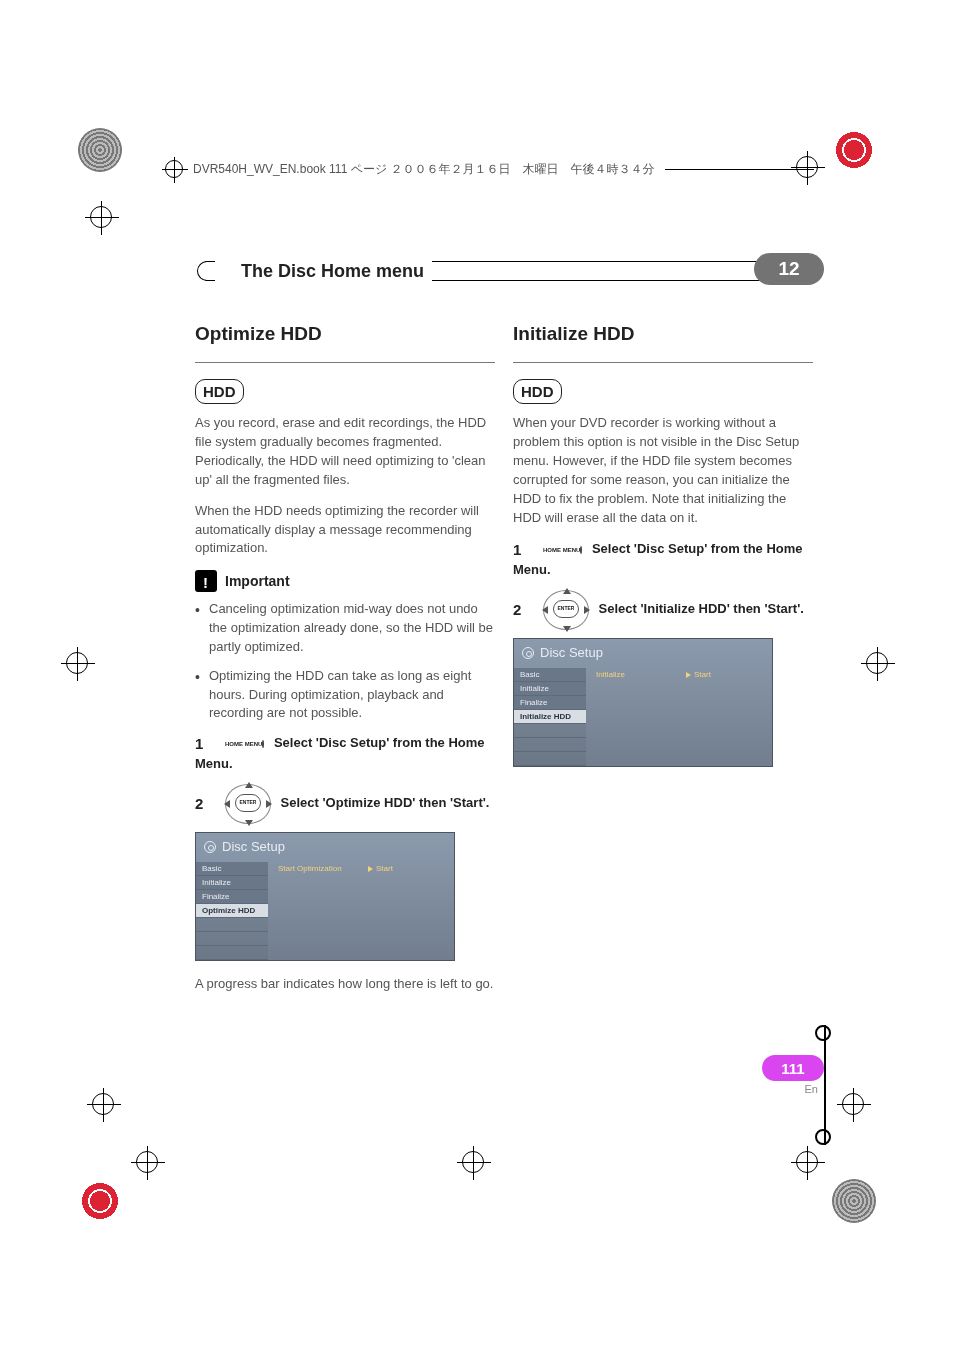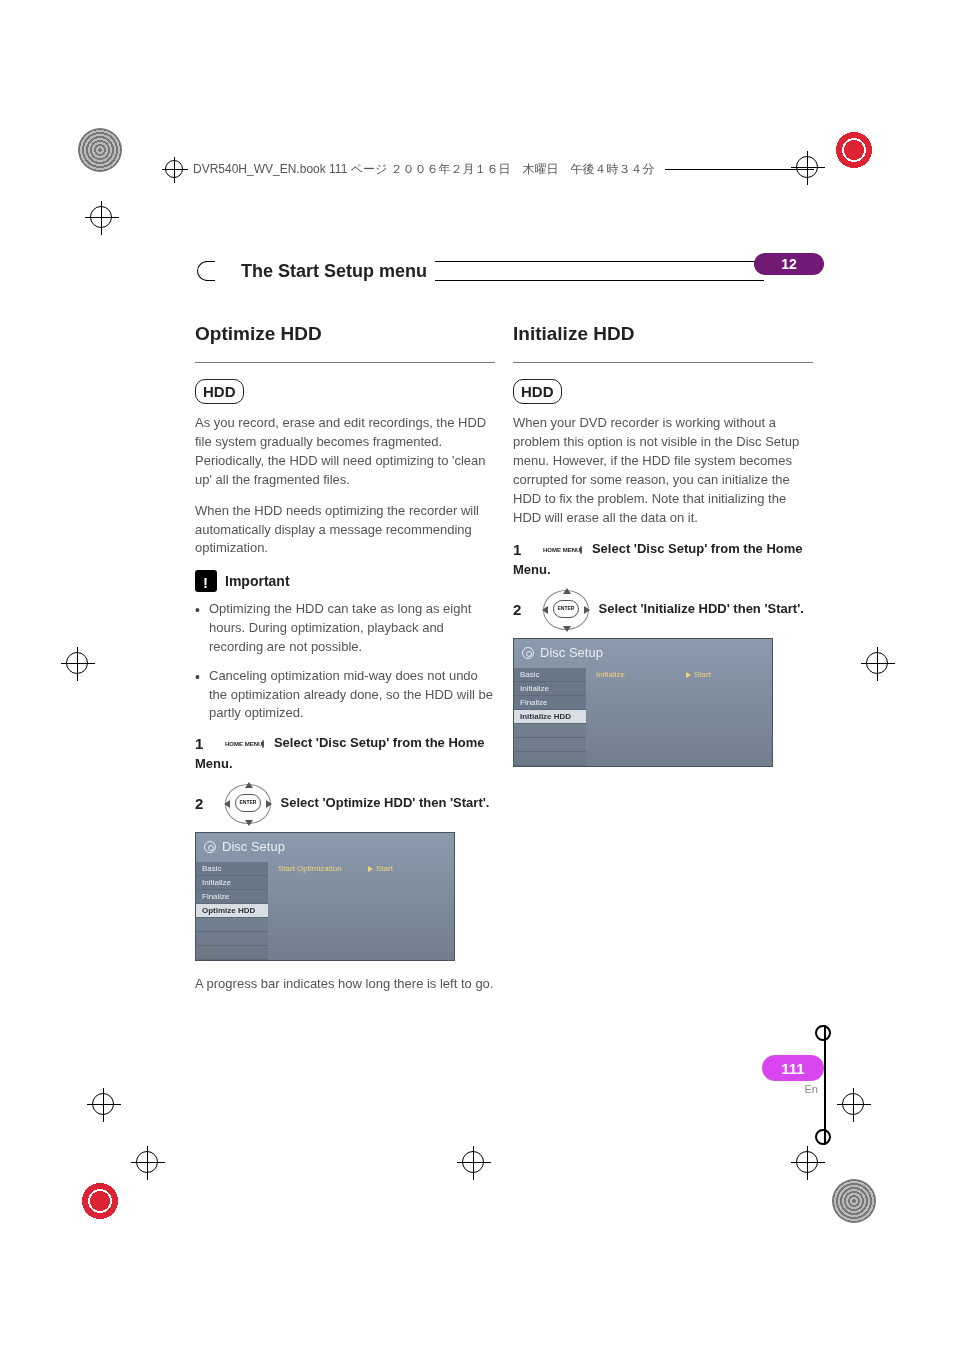--- a/index.html
+++ b/index.html
@@ -19,21 +19,21 @@
   .src-line { position: absolute; top: 160px; left: 165px; right: 140px; display: flex; align-items: center; gap: 10px; font-size: 12px; color: #555; }
   .src-line .bar { flex: 1; height: 1px; background: #000; }
   .src-line .ico { width:18px; height:18px; border:1px solid #000; border-radius:50%; position:relative; }
   .src-line .ico::before,.src-line .ico::after{content:"";position:absolute;background:#000;}
   .src-line .ico::before{left:8px;top:-4px;width:1px;height:26px;}
   .src-line .ico::after{top:8px;left:-4px;height:1px;width:26px;}
 
   
   .chapbar { position: absolute; top: 255px; left: 195px; right: 130px; height: 32px; display:flex; align-items:center; }
   .chapbar .title { font-size: 18px; font-weight: bold; color:#222; padding-left:18px; }
-  .chapbar .badge { position:absolute; right:0; top:-2px; width:70px; height:22px; background:#701a75; color:#fff; border-radius:18px; display:flex; align-items:center; justify-content:center; font-size:14px; font-weight:bold;}
+  .chapbar .badge { position:absolute; right:0; top:-2px; width:70px; height:32px; background:#737373; color:#fff; border-radius:18px; display:flex; align-items:center; justify-content:center; font-size:19px; font-weight:bold;}
   .chapbar .topline { position:absolute; top:6px; left:10px; right:60px; height:1px; background:#000;}
   .chapbar .botline { position:absolute; bottom:6px; left:10px; right:60px; height:1px; background:#000;}
   .chapbar .arcleft { position:absolute; left:2px; top:6px; width:16px; height:20px; border:1px solid #000; border-right:none; border-radius:12px 0 0 12px; background:#fff;}
   .chapbar .titlebox { position:absolute; left:20px; top:4px; background:#fff; padding:0 8px; height:24px; display:flex; align-items:center;}
 
   
   .cols { position:absolute; top:320px; left:195px; width:630px; display:flex; gap:18px; }
   .col { width:300px; font-size:13px; line-height:1.45; color:#555; }
   .col h2 { font-size:19px; font-weight:bold; color:#222; margin-bottom:14px; }
   .rule-under { height:1px; background:#777; margin:2px 0 16px; }
@@ -109,41 +109,41 @@
   <span class="ico"></span>
   <span>DVR540H_WV_EN.book  111 ページ  ２００６年２月１６日　木曜日　午後４時３４分</span>
   <span class="bar"></span>
 </div>
 
 <div class="chapbar">
   <div class="topline"></div>
   <div class="botline"></div>
   <div class="arcleft"></div>
   <div class="titlebox">
-        <span class="title">The Start Setup menu</span>
+        <span class="title">The Disc Home menu</span>
       </div>
   <div class="badge">12</div>
 </div>
 
 <div class="cols">
 
   <div class="col">
     <h2>Optimize HDD</h2>
     <div class="rule-under"></div>
     <span class="hdd-pill">HDD</span>
     <p class="body">As you record, erase and edit recordings, the HDD file system gradually becomes fragmented. Periodically, the HDD will need optimizing to 'clean up' all the fragmented files.</p>
     <p class="body">When the HDD needs optimizing the recorder will automatically display a message recommending optimization.</p>
 
     <div class="imp-row">
       <span class="imp-ico"></span>
       <span class="imp-title">Important</span>
     </div>
     <ul class="bul">
+      <li>Canceling optimization mid-way does not undo the optimization already done, so the HDD will be partly optimized.</li>
       <li>Optimizing the HDD can take as long as eight hours. During optimization, playback and recording are not possible.</li>
-      <li>Canceling optimization mid-way does not undo the optimization already done, so the HDD will be partly optimized.</li>
     </ul>
 
     <div class="step">
       <span class="num">1</span>
       <span class="btn-ico home-menu-ico">
         <span>HOME MENU</span><span class="circ"></span>
       </span>
       <span class="lbl">Select 'Disc Setup' from the Home Menu.</span>
     </div>
 

